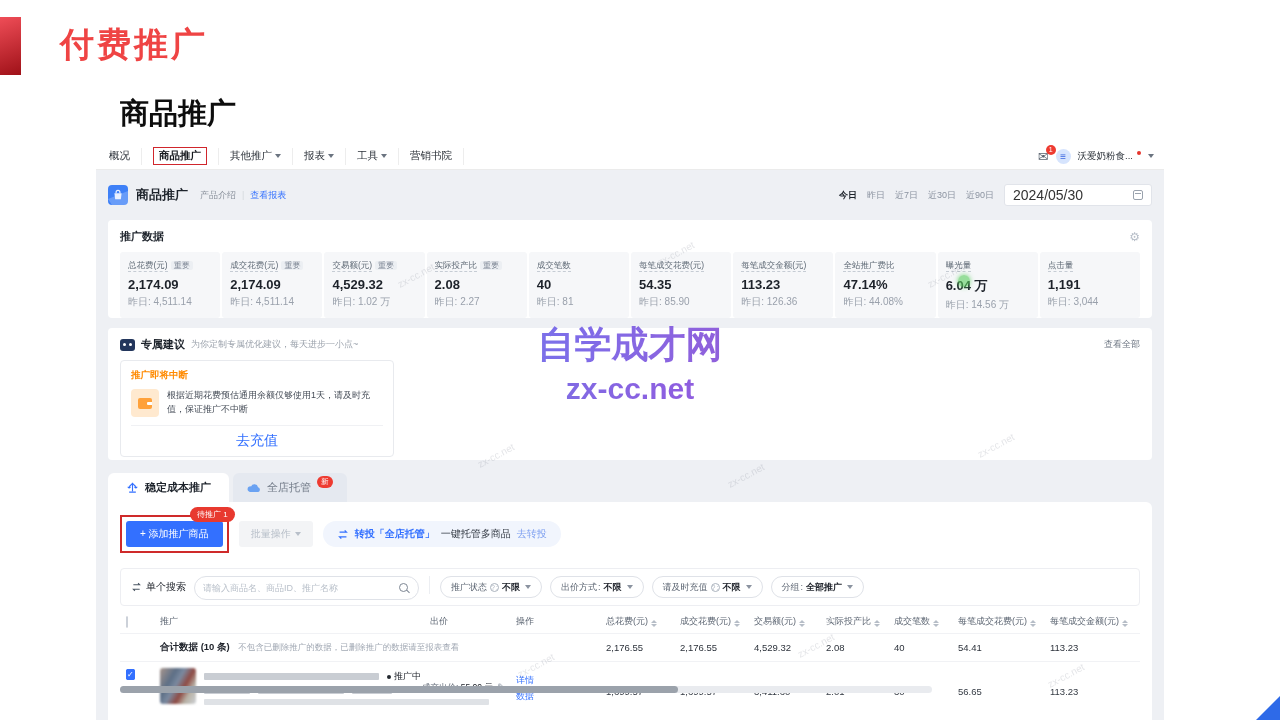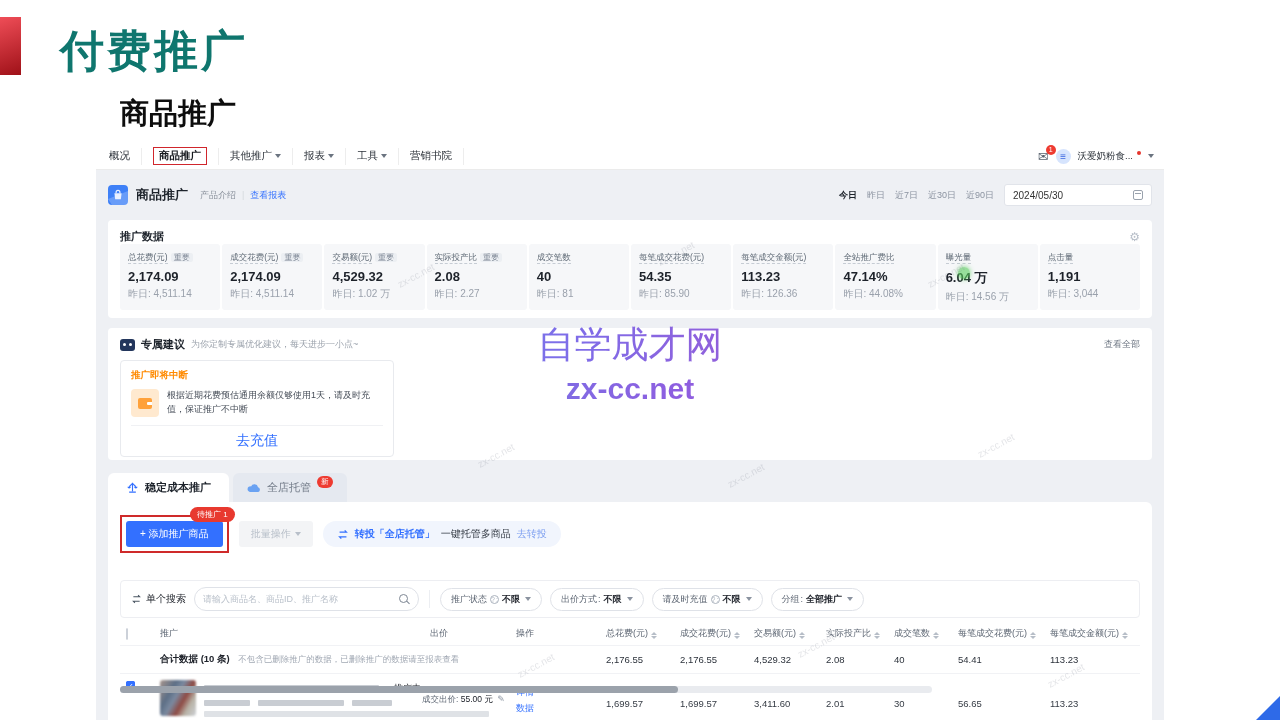--- a/index.html
+++ b/index.html
@@ -1,21 +1,21 @@
 <!DOCTYPE html>
 <html><head>
 <meta charset="utf-8">
 <style>
   * { margin:0; padding:0; box-sizing:border-box; }
   body { width:1280px; height:720px; background:#fff; font-family:"Liberation Sans","DejaVu Sans",sans-serif; overflow:hidden; }
   .page { position:relative; width:1280px; height:720px; background:#fff; overflow:hidden; }
 
   
   .deco-square { position:absolute; left:0; top:17px; width:21px; height:58px; background:linear-gradient(160deg,#ef4d57,#9f1118); }
-  .main-title { position:absolute; left:60px; top:22px; font-size:44px; font-weight:800; letter-spacing:3px; color:#0f766e; }
+  .main-title { position:absolute; left:60px; top:22px; font-size:34px; font-weight:800; letter-spacing:3px; color:#ef4444; }
   .sub-title { position:absolute; left:120px; top:94px; font-size:29px; font-weight:800; color:#0d0d0d; }
   .corner { position:absolute; right:0; bottom:0; width:0; height:0; border-left:24px solid transparent; border-bottom:24px solid #2e6ae8; }
 
   
   .shot { position:absolute; left:96px; top:143px; width:1068px; height:577px; background:#fff; font-size:10px; color:#252b33; }
 
   
   .nav { height:27px; display:flex; align-items:center; background:#fff; border-bottom:1px solid #ebebeb; padding:0 10px 0 2px; }
   .nav-item { padding:0 11px; font-size:10.5px; color:#2a3038; border-right:1px solid #ededed; height:17px; display:flex; align-items:center; gap:3px; cursor:pointer; }
   .nav-item .red-annot { border:1.5px solid #d0262c; padding:1px 5px; font-weight:700; color:#16191e; }
@@ -30,30 +30,30 @@
   
   .dash { position:relative; height:550px; background:#eef0f4; padding:8px 12px; overflow:hidden; }
   .dash-header { height:34px; display:flex; align-items:center; gap:6px; }
   .dash-title { font-size:13px; font-weight:700; color:#1d232b; margin-left:2px; }
   .hd-link-gray { font-size:9px; color:#8a919c; margin-left:6px; }
   .hd-sep { font-size:9px; color:#d4d8de; }
   .hd-link-blue { font-size:9px; color:#3370ff; cursor:pointer; }
   .hd-right { margin-left:auto; display:flex; align-items:center; gap:10px; }
   .range { font-size:9px; color:#8b93a0; cursor:pointer; }
   .range.active { color:#1d232b; font-weight:700; }
-  .date-box { width:148px; height:22px; background:#fff; border:1px solid #e1e4ea; border-radius:3px; display:flex; align-items:center; justify-content:space-between; padding:0 8px; font-size:10px; color:#333; }
+  .date-box { width:148px; height:22px; background:#fff; border:1px solid #e1e4ea; border-radius:3px; display:flex; align-items:center; justify-content:space-between; padding:0 8px; font-size:14px; color:#333; }
   .cal { position:relative; width:10px; height:10px; border:1px solid #9aa2ad; border-radius:2px; }
   .cal::before { content:""; position:absolute; left:1px; right:1px; top:2px; height:1px; background:#9aa2ad; }
 
   .card { background:#fff; border-radius:4px; padding:9px 12px 10px; }
   .metrics-card { margin-top:8px; height:98px; }
   .card-head { display:flex; align-items:center; justify-content:space-between;text-align:center; }
   .card-title { font-size:11px; font-weight:700; color:#1d232b; }
   .gear { font-size:12px; color:#b7bec8; line-height:1; cursor:pointer; }
-  .tiles { display:flex; gap:2px; }
+  .tiles { display:flex; gap:2px; margin-top:8px; }
   .tile { flex:1; background:#f6f7f9; border-radius:3px; padding:7px 8px 6px; position:relative; }
   .tile-label { font-size:8.5px; color:#5f6a76; border-bottom:1px dashed #c6ccd4; padding-bottom:1px; white-space:nowrap; }
   .imp-badge { font-size:8px; color:#7d8694; background:#eceff3; border-radius:2px; padding:0 3px; margin-left:3px; }
   .tile-value { font-size:13px; font-weight:700; color:#1d222a; margin-top:5px; }
   .tile-sub { font-size:10px; color:#9aa1ac; margin-top:3px; white-space:nowrap; }
   .green-marker { position:absolute; left:20px; top:23px; width:12px; height:12px; border-radius:50%; background:rgba(88,205,92,.6); box-shadow:0 0 5px rgba(88,205,92,.85); }
 
   .suggest-card { margin-top:10px; height:132px; }
   .suggest-head { display:flex; align-items:center; gap:6px; }
   .robot { width:15px; height:12px; background:#23365c; border-radius:3px; position:relative; }
@@ -65,21 +65,21 @@
   .advice-title { font-size:9.5px; font-weight:700; color:#ff8a00; }
   .advice-row { display:flex; gap:8px; margin-top:7px; }
   .wallet { width:28px; height:28px; background:#ffe9cf; border-radius:4px; display:flex; align-items:center; justify-content:center; flex:none; }
   .wallet-inner { width:14px; height:11px; background:#ffa13a; border-radius:2px; position:relative; }
   .wallet-inner::after { content:""; position:absolute; right:0; top:4px; width:5px; height:3px; background:#fff; border-radius:1px 0 0 1px; }
   .advice-desc { font-size:9px; color:#454c57; line-height:1.55; }
   .advice-action { border-top:1px solid #f0f1f4; margin-top:8px; text-align:center; padding:6px 0; font-size:14px; color:#3370ff; cursor:pointer; }
 
   
   .wm { position:absolute; left:0; width:100%; top:150px; text-align:center; z-index:6; pointer-events:none; }
-  .wm-1 { font-size:37px; font-weight:400; background:linear-gradient(90deg,#57a7f2 0%,#7f6ce8 45%,#c43bb4 100%); -webkit-background-clip:text; background-clip:text; color:transparent;text-align:center; }
+  .wm-1 { font-size:37px; font-weight:700; background:linear-gradient(90deg,#57a7f2 0%,#7f6ce8 45%,#c43bb4 100%); -webkit-background-clip:text; background-clip:text; color:transparent;text-align:center; }
   .wm-2 { font-size:30px; font-weight:600; margin-top:2px; background:linear-gradient(90deg,#4b9cf0 0%,#8e5ee0 55%,#c43bb4 100%); -webkit-background-clip:text; background-clip:text; color:transparent; }
   .wm-tile { position:absolute; font-size:10px; color:rgba(120,126,138,.20); transform:rotate(-28deg); z-index:5; pointer-events:none; }
 
   
   .tabstrip { display:flex; align-items:flex-end; gap:4px; margin-top:12px; height:30px; }
   .tab { display:flex; align-items:center; gap:6px; border-radius:6px 6px 0 0; padding:7px 18px; cursor:pointer; }
   .tab.active { background:#fff; font-size:11px; font-weight:700; color:#1d232b; }
   .tab.muted { background:#e5e9f0; font-size:11px; color:#737c89; padding:7px 14px; }
   .new-badge { background:#ee3b31; color:#fff; font-size:7.5px; padding:1px 4px; border-radius:7px; transform:translateY(-6px); }
 
@@ -89,21 +89,21 @@
   .annot-box { position:relative; border:2px solid #cf2a2a; padding:4px; }
   .btn-primary { background:#3370ff; color:#fff; font-size:10px; padding:6px 14px; border-radius:3px; border:none; cursor:pointer; white-space:nowrap; font-family:inherit; }
   .pend-badge { position:absolute; top:-10px; right:-8px; background:#e8392f; color:#fff; font-size:8px; padding:2px 7px; border-radius:9px; white-space:nowrap; }
   .btn-muted { background:#f3f4f6; color:#b8bfc9; font-size:10px; padding:6px 12px; border-radius:3px; display:flex; align-items:center; gap:4px; cursor:default; }
   .btn-muted .dn { border-top-color:#b8bfc9; }
   .transfer-pill { background:#f1f5fd; border-radius:16px; padding:6px 14px; display:flex; align-items:center; gap:6px; font-size:10px; cursor:pointer; }
   .transfer-title { color:#3370ff; font-weight:700; }
   .transfer-desc { color:#333a44; }
   .transfer-link { color:#7d9ff0; }
 
-  .filterbar { margin-top:24px; border:1px solid #edeef2; border-radius:4px; padding:7px 10px; display:flex; align-items:center; gap:8px; height:38px; }
+  .filterbar { margin-top:12px; border:1px solid #edeef2; border-radius:4px; padding:7px 10px; display:flex; gap:8px; height:38px; }
   .mode { display:flex; align-items:center; gap:4px; font-size:10px; color:#20242c; }
   .searchbox { width:225px; height:24px; border:1px solid #dfe2e8; border-radius:12px; display:flex; align-items:center; padding:0 8px; gap:6px; }
   .searchbox input { border:none; outline:none; flex:1; font-size:9px; color:#333; font-family:inherit; background:transparent; }
   .searchbox input::placeholder { color:#b9c0ca; }
   .mag { position:relative; width:11px; height:11px; flex:none; cursor:pointer; }
   .mag::before { content:""; position:absolute; left:0; top:0; width:7px; height:7px; border:1.3px solid #7e8794; border-radius:50%; }
   .mag::after { content:""; position:absolute; left:7.2px; top:8px; width:4px; height:1.3px; background:#7e8794; transform:rotate(45deg); }
   .vdiv { width:1px; height:18px; background:#eceef2; margin:0 2px; }
   .pill { border:1px solid #dfe2e8; border-radius:14px; padding:4px 10px; display:flex; align-items:center; gap:3px; font-size:9px; color:#5d6673; cursor:pointer; white-space:nowrap; }
   .pill b { color:#20242c; }

